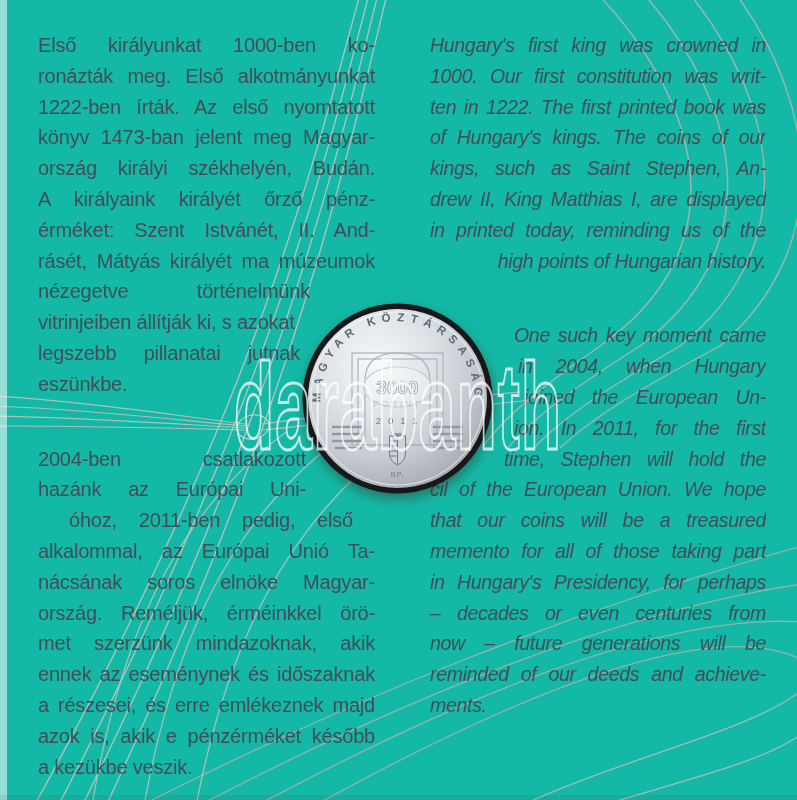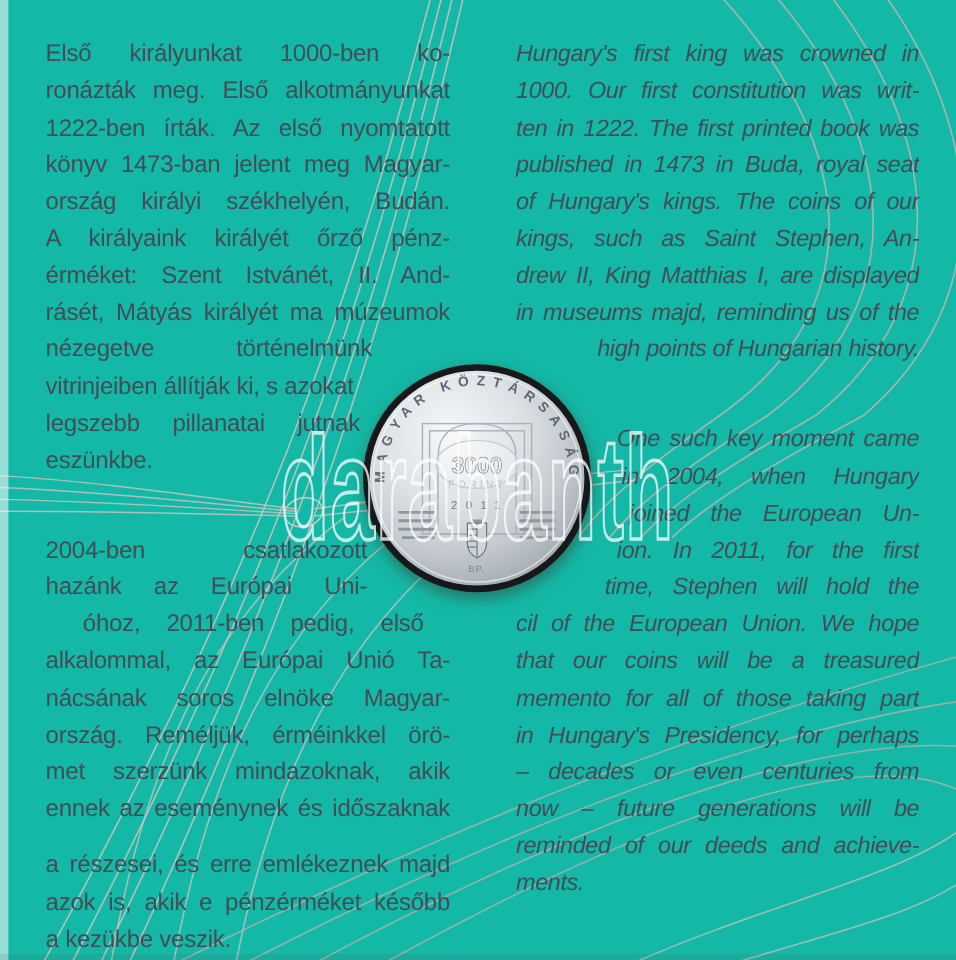--- a/index.html
+++ b/index.html
@@ -95,36 +95,35 @@
       </div>
       <div class="para">
         <div class="line" style="text-align: justify; text-align-last: justify; width: 268px;">2004-ben csatlakozott</div>
         <div class="line" style="text-align: justify; text-align-last: justify; width: 268px;">hazánk az Európai Uni-</div>
         <div class="line" style="text-align: justify; text-align-last: justify; width: 284px; margin-left: 31px;">óhoz, 2011-ben pedig, első</div>
         <div class="line" style="text-align: justify; text-align-last: justify;">alkalommal, az Európai Unió Ta-</div>
         <div class="line" style="text-align: justify; text-align-last: justify;">nácsának soros elnöke Magyar-</div>
         <div class="line" style="text-align: justify; text-align-last: justify;">ország. Reméljük, érméinkkel örö-</div>
         <div class="line" style="text-align: justify; text-align-last: justify;">met szerzünk mindazoknak, akik</div>
         <div class="line" style="text-align: justify; text-align-last: justify;">ennek az eseménynek és időszaknak</div>
-        <div class="line" style="text-align: justify; text-align-last: justify; margin-top: 16px;">a részesei, és erre emlékeznek majd</div>
+        <div class="line" style="text-align: justify; text-align-last: justify;">a részesei, és erre emlékeznek majd</div>
         <div class="line" style="text-align: justify; text-align-last: justify;">azok is, akik e pénzérméket később</div>
         <div class="line" style="text-align: left;">a kezükbe veszik.</div>
       </div>
     </div>
 
   <div class="col col-right">
       <div class="para">
         <div class="line" style="text-align: justify; text-align-last: justify;">Hungary's first king was crowned in</div>
         <div class="line" style="text-align: justify; text-align-last: justify;">1000. Our first constitution was writ-</div>
         <div class="line" style="text-align: justify; text-align-last: justify;">ten in 1222. The first printed book was</div>
-        <div class="line" style="text-align: justify; text-align-last: justify;">published in 1473 in Buda, royal seat</div>
         <div class="line" style="text-align: justify; text-align-last: justify;">of Hungary's kings. The coins of our</div>
         <div class="line" style="text-align: justify; text-align-last: justify;">kings, such as Saint Stephen, An-</div>
         <div class="line" style="text-align: justify; text-align-last: justify;">drew II, King Matthias I, are displayed</div>
-        <div class="line" style="text-align: justify; text-align-last: justify;">in museums majd, reminding us of the</div>
+        <div class="line" style="text-align: justify; text-align-last: justify;">in printed today, reminding us of the</div>
         <div class="line" style="text-align: right;">high points of Hungarian history.</div>
       </div>
       <div class="para">
         <div class="line" style="text-align: justify; text-align-last: justify; width: 252px; margin-left: auto;">One such key moment came</div>
         <div class="line" style="text-align: justify; text-align-last: justify; width: 248px; margin-left: auto;">in 2004, when Hungary</div>
         <div class="line" style="text-align: justify; text-align-last: justify; width: 242px; margin-left: auto;">joined the European Un-</div>
         <div class="line" style="text-align: justify; text-align-last: justify; width: 252px; margin-left: auto;">ion. In 2011, for the first</div>
         <div class="line" style="text-align: justify; text-align-last: justify; width: 262px; margin-left: auto;">time, Stephen will hold the</div>
         <div class="line" style="text-align: justify; text-align-last: justify;">cil of the European Union. We hope</div>
         <div class="line" style="text-align: justify; text-align-last: justify;">that our coins will be a treasured</div>

